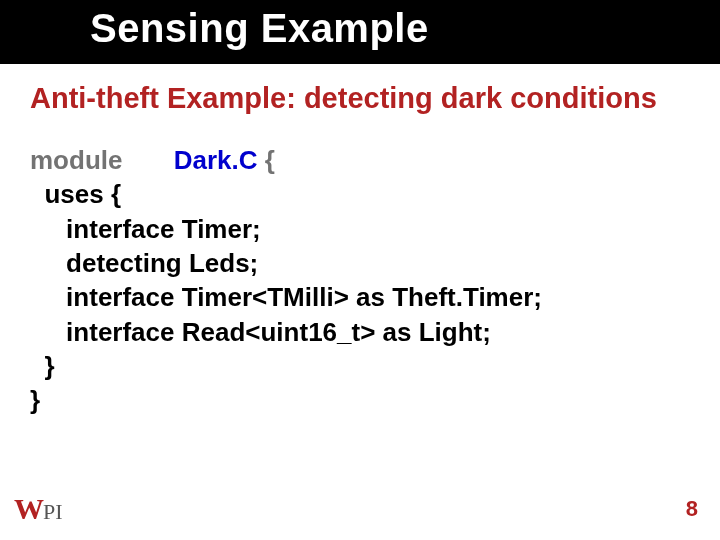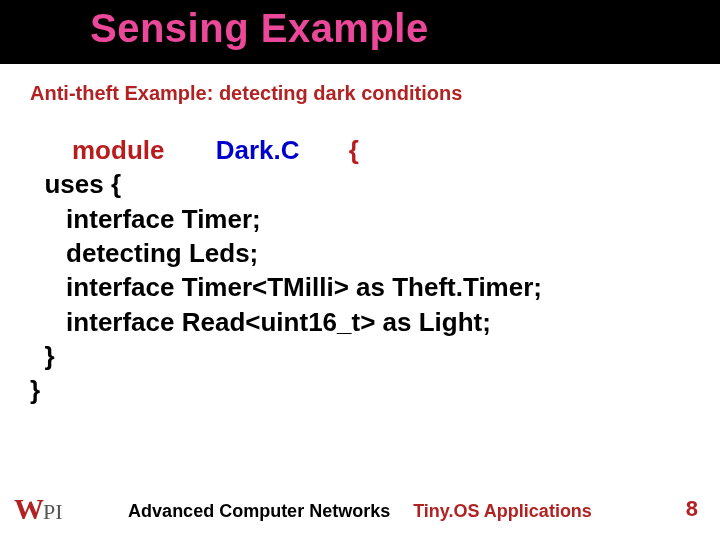--- a/index.html
+++ b/index.html
@@ -12,48 +12,48 @@
   .title-bar {
     background: #000000;
     width: 100%;
     height: 64px;
     display: flex;
     align-items: baseline;
     padding-left: 90px;
     padding-top: 6px;
   }
   .title-main {
-    color: #ec4899;
+    color: #ffffff;
     font-weight: bold;
     font-size: 40px;
     letter-spacing: 0.5px;
   }
   .title-sub {
     color: #ffffff;
     font-weight: bold;
     font-size: 26px;
     margin-left: 14px;
     position: relative;
     top: -2px;
   }
   .subtitle {
     color: #B22222;
     font-weight: bold;
-    font-size: 20px;
+    font-size: 29px;
     padding: 18px 24px 0 30px;
   }
   .code-block {
     padding: 28px 24px 0 30px;
     font-size: 26px;
     font-weight: bold;
     line-height: 1.32;
     color: #000000;
     white-space: pre;
   }
-  .kw { color: #b91c1c; margin-left: 42px; }
+  .kw { color: #737373; }
   .modname { color: #0000CD; margin-left: 44px; }
   .footer {
     position: absolute;
     bottom: 12px;
     left: 0;
     width: 100%;
     height: 40px;
     display: flex;
     align-items: center;
   }
@@ -118,18 +118,14 @@
 <span>     interface Timer&lt;TMilli&gt; as Theft.Timer;</span>
 <span>     interface Read&lt;uint16_t&gt; as Light;</span>
 <span>  }</span>
 <span>}</span></div>
 
 <div class="footer">
   <div class="logo">
     <span class="logo-W">W</span>
     <span class="logo-PI">PI</span>
   </div>
-  <div class="footer-center">
-    <span class="footer-left-text">Advanced Computer Networks</span>
-    <span class="footer-right-text">Tiny.OS Applications</span>
-  </div>
   <div class="page-num">8</div>
 </div>
 
 </body></html>

